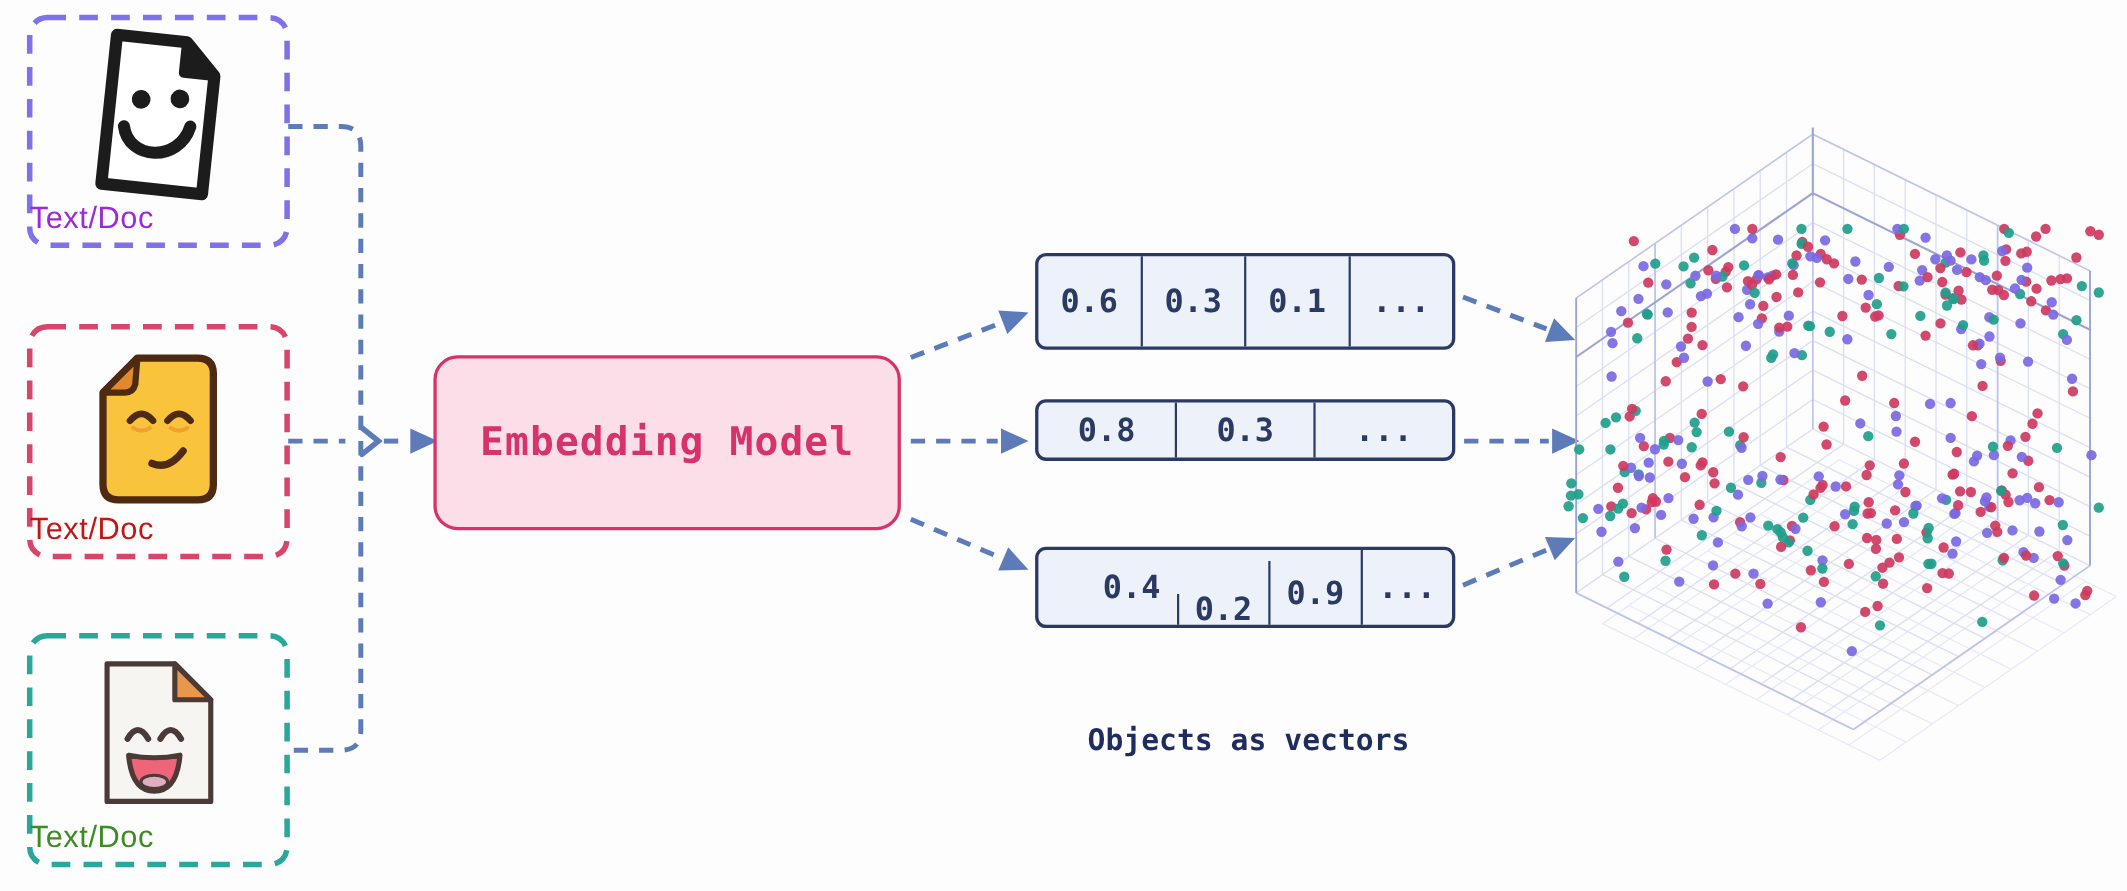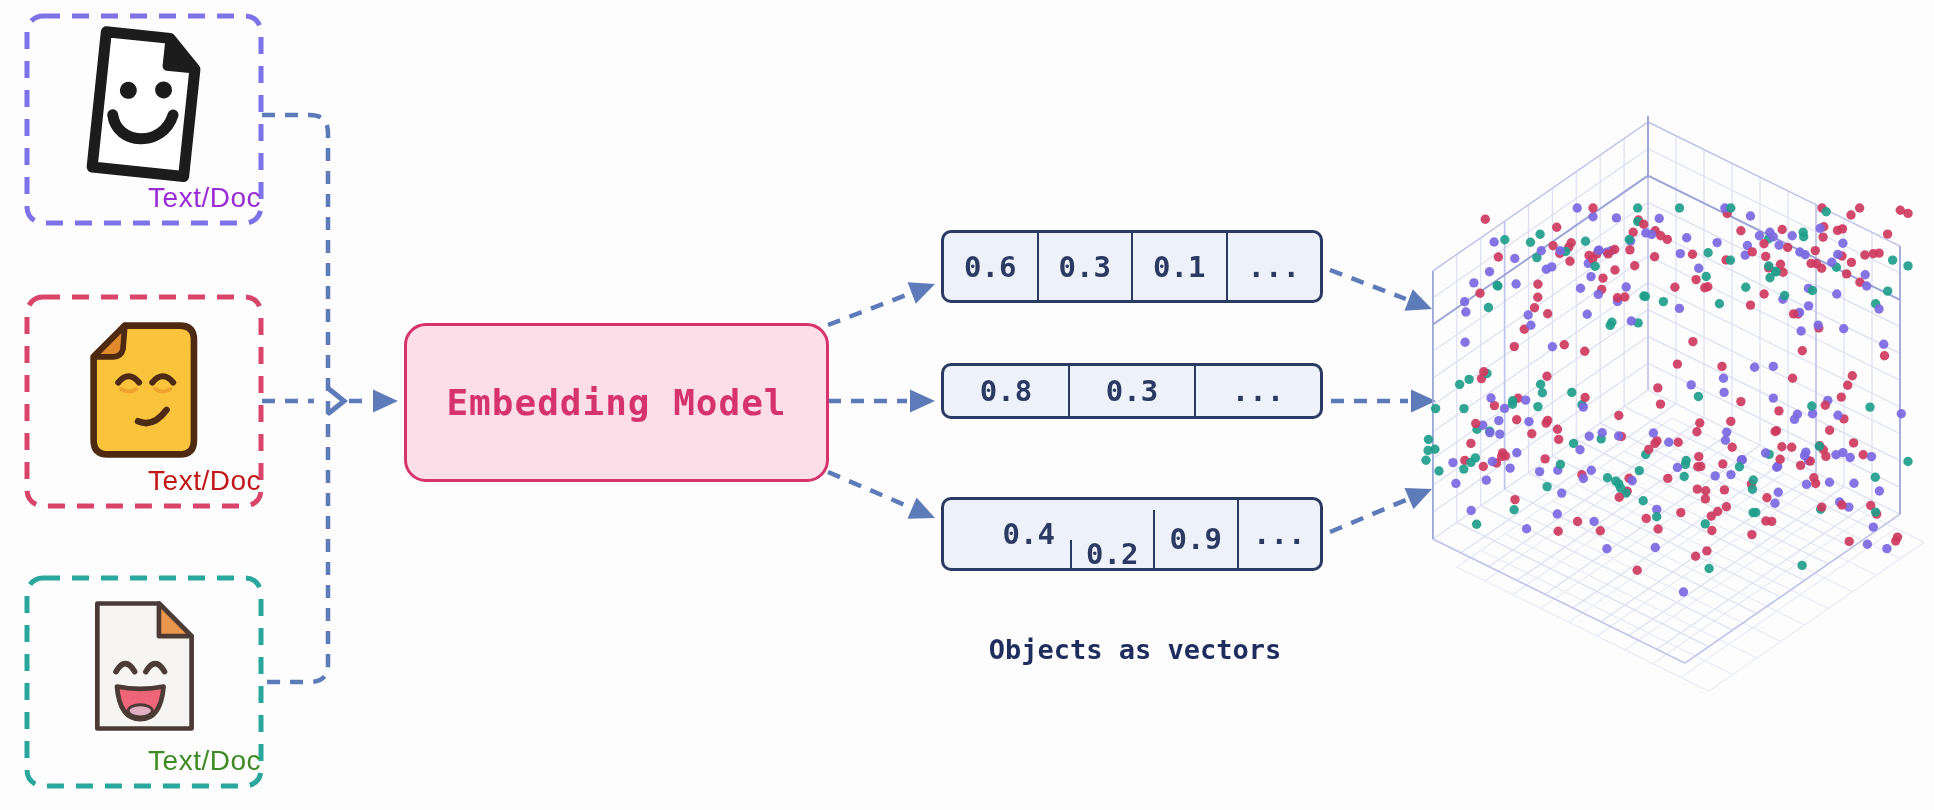--- a/index.html
+++ b/index.html
@@ -1,23 +1,23 @@
 <!DOCTYPE html>
 <html><head>
 <meta charset="utf-8">
 <style>
   html,body{margin:0;padding:0;background:#ffffff}
   #stage{position:relative;width:1934px;height:810px;background:#fdfdfe;overflow:hidden;
          font-family:"Liberation Sans",sans-serif}
   #overlay{position:absolute;left:0;top:0;width:1934px;height:810px;pointer-events:none}
   #scatter{position:absolute;left:1390px;top:55px;width:544px;height:755px;pointer-events:none}
-  .src{position:absolute;text-align:right}
+  .src{position:absolute;text-align:left}
   .src .doc{display:block;margin:0 auto}
   .src-label{position:absolute;left:0;right:0;bottom:9px;font-size:28px;letter-spacing:.5px}
-  #model-box{position:absolute;left:404px;top:323px;width:425px;height:159px;box-sizing:border-box;
+  #model-box{position:absolute;left:394px;top:323px;width:425px;height:159px;box-sizing:border-box;
              border:3px solid;border-radius:22px;display:flex;align-items:center;justify-content:center;
              font-family:"DejaVu Sans Mono","Liberation Mono",monospace;font-size:36px;font-weight:600;letter-spacing:1px}
   .vrow{position:absolute;display:flex;box-sizing:border-box;border:3px solid;border-radius:10px;
         font-family:"DejaVu Sans Mono","Liberation Mono",monospace;font-size:29px;font-weight:700}
   .vcell{flex:1;display:flex;align-items:center;justify-content:center;border-left:2.5px solid}
   .vcell:first-child{border-left:none}
   #caption{position:absolute;left:920px;top:634px;width:430px;text-align:center;
            font-family:"DejaVu Sans Mono","Liberation Mono",monospace;font-size:27px;font-weight:700}
 </style>
 </head>
@@ -85,39 +85,39 @@
       <path d="M31 97 Q56 102 81 97 Q78 132 56 132 Q34 132 31 97 Z" fill="#ee6478" stroke="#4b3a36" stroke-width="5" stroke-linejoin="round"></path>
       <ellipse cx="56" cy="123" rx="13" ry="6.5" fill="#dfaec0" stroke="#4b3a36" stroke-width="3"></ellipse>
     </svg>
     <div class="src-label" style="color: rgb(62, 139, 36);">Text/Doc</div>
   </div>
 
   <div id="model-box" style="background: rgb(251, 222, 231); border-color: rgb(214, 51, 108); color: rgb(214, 51, 108);">
     <span>Embedding Model</span>
   </div>
 
-  <div class="vrow" id="vrow-0" style="left: 941px; top: 230px; width: 382px; height: 73px; background: rgb(237, 241, 249); border-color: rgb(43, 58, 99); color: rgb(43, 58, 99);">
+  <div class="vrow" id="vrow-0" style="left: 941px; top: 230px; width: 382px; height: 88px; background: rgb(237, 241, 249); border-color: rgb(43, 58, 99); color: rgb(43, 58, 99);">
       <div class="vcell" style="border-color: rgb(43, 58, 99);">0.6</div>
       <div class="vcell" style="border-color: rgb(43, 58, 99);">0.3</div>
       <div class="vcell" style="border-color: rgb(43, 58, 99); text-align: right;">0.1</div>
       <div class="vcell" style="border-color: rgb(43, 58, 99);">...</div>
     </div>
   <div class="vrow" id="vrow-1" style="left: 941px; top: 363px; width: 382px; height: 56px; background: rgb(237, 241, 249); border-color: rgb(43, 58, 99); color: rgb(43, 58, 99);">
       <div class="vcell" style="border-color: rgb(43, 58, 99);">0.8</div>
       <div class="vcell" style="border-color: rgb(43, 58, 99);">0.3</div>
       <div class="vcell" style="border-color: rgb(43, 58, 99);">...</div>
     </div>
   <div class="vrow" id="vrow-2" style="left: 941px; top: 497px; width: 382px; height: 74px; background: rgb(237, 241, 249); border-color: rgb(43, 58, 99); color: rgb(43, 58, 99);">
       <div class="vcell" style="border-color: rgb(43, 58, 99); padding-left: 44px;">0.4</div>
       <div class="vcell" style="border-color: rgb(43, 58, 99); margin-top: 40px;">0.2</div>
       <div class="vcell" style="border-color: rgb(43, 58, 99); margin-top: 10px;">0.9</div>
       <div class="vcell" style="border-color: rgb(43, 58, 99);">...</div>
     </div>
 
-  <div id="caption" style="color: rgb(30, 44, 94);">Objects as vectors</div>
+  <div id="caption" style="color: rgb(30, 44, 94); margin-top: 24px;">Objects as vectors</div>
 
   <svg id="scatter" viewBox="1390 55 544 755" xmlns="http://www.w3.org/2000/svg">
       <g>
         <line x1="1672" y1="418" x2="1924" y2="542.2" stroke="#e6e8f6" stroke-width="1.1"></line>
         <line x1="1672" y1="418" x2="1456.9" y2="566.95" stroke="#e6e8f6" stroke-width="1.1"></line>
         <line x1="1648.1" y1="434.55" x2="1900.1" y2="558.75" stroke="#e6e8f6" stroke-width="1.1"></line>
         <line x1="1700" y1="431.8" x2="1484.9" y2="580.75" stroke="#e6e8f6" stroke-width="1.1"></line>
         <line x1="1624.2" y1="451.1" x2="1876.2" y2="575.3000000000001" stroke="#e6e8f6" stroke-width="1.1"></line>
         <line x1="1728" y1="445.6" x2="1512.9" y2="594.5500000000001" stroke="#e6e8f6" stroke-width="1.1"></line>
         <line x1="1600.3" y1="467.65" x2="1852.3" y2="591.85" stroke="#e6e8f6" stroke-width="1.1"></line>

